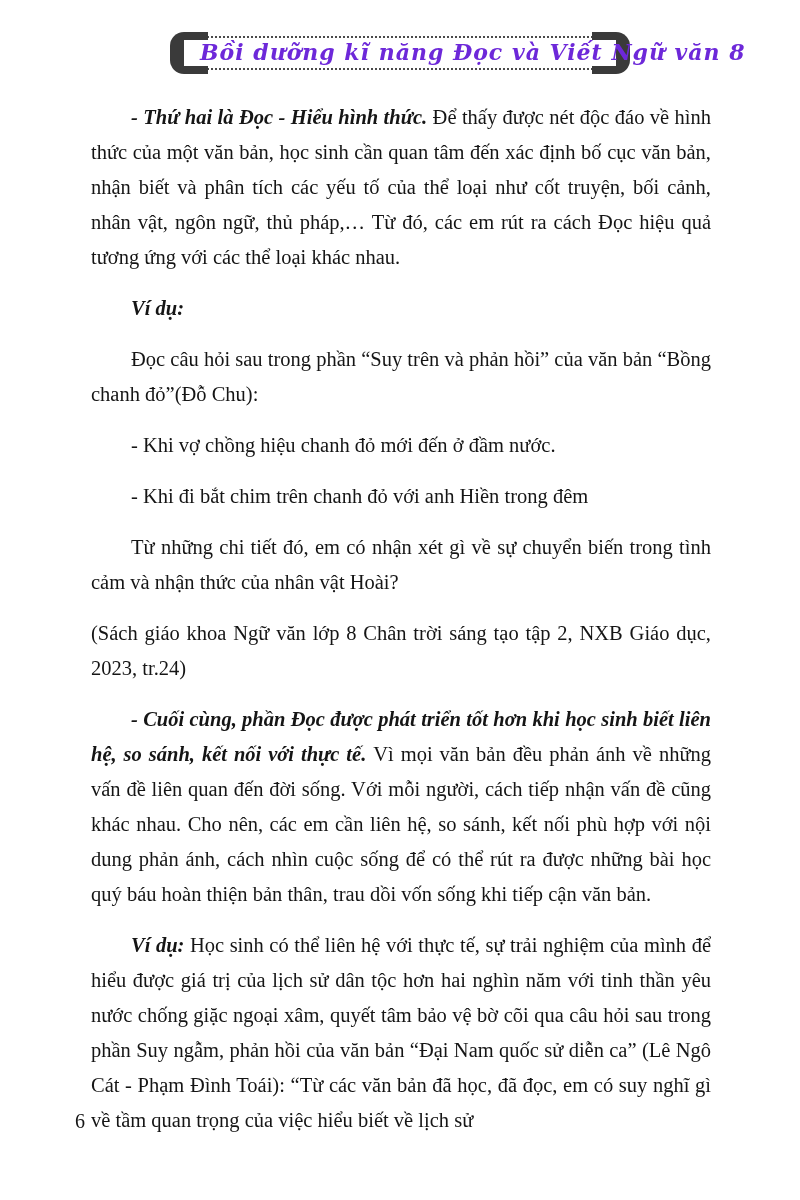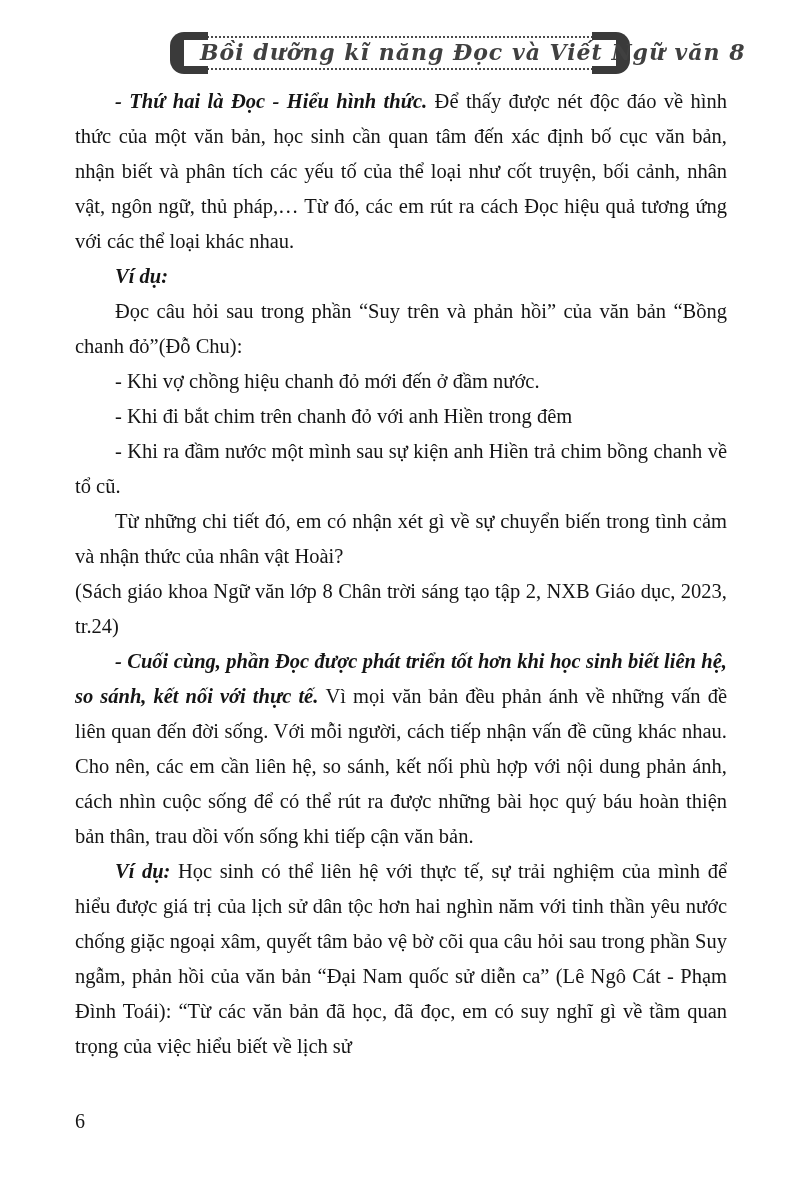--- a/index.html
+++ b/index.html
@@ -46,35 +46,35 @@
   }
   .header-title {
     position: absolute; left: 30px; right: 40px; top: 50%;
     transform: translateY(-54%);
     text-align: center;
     font-family: "DejaVu Serif", serif;
     font-style: italic;
     font-weight: bold;
     font-size: 22px;
     letter-spacing: 1px;
-    color: #404040;
+    color: #6d28d9;
     white-space: nowrap;
   }
 
   
   .body-text {
     position: absolute;
     top: 84px;
     left: 75px;
     width: 652px;
     font-size: 20.5px;
     line-height: 35px;
     text-align: justify;
   }
-  p.para { margin: 0; padding: 0; }
+  p.para { margin: 16px; padding: 0; }
   p.indent { text-indent: 40px; }
   .bi { font-weight: bold; font-style: italic; }
   .b { font-weight: bold; font-style: italic; }
   .u { text-decoration: underline; text-underline-offset: 4px; }
 
   .page-number {
     position: absolute;
     left: 75px;
     top: 1106px;
     font-size: 20px;
@@ -99,21 +99,20 @@
 
     <p class="para indent"><span class="b">Ví dụ:</span></p>
 
     <p class="para indent"><span>Đọc câu hỏi sau trong phần “Suy trên và phản hồi” của văn bản “Bồng chanh đỏ”(Đỗ Chu):</span></p>
 
 
     <p class="para indent"><span>- Khi vợ chồng hiệu chanh đỏ mới đến ở đầm nước.</span></p>
 
     <p class="para indent"><span>- Khi đi bắt chim trên chanh đỏ với anh Hiền trong đêm</span></p>
 
-    <p class="para indent"><span>- Khi ra đầm nước một mình sau sự kiện anh Hiền trả chim bồng chanh về tổ cũ.</span></p>
 
     <p class="para indent"><span>Từ những chi tiết đó, em có nhận xét gì về sự chuyển biến trong tình cảm và nhận thức của nhân vật Hoài?</span></p>
 
     <p class="para"><span>(Sách giáo khoa Ngữ văn lớp 8 Chân trời sáng tạo tập 2, NXB Giáo dục, 2023, tr.24)</span></p>
 
 
     <p class="para indent"><span class="bi">- Cuối cùng, phần Đọc được phát triển tốt hơn khi học sinh biết liên hệ, so sánh, kết nối với thực tế. </span><span>Vì mọi văn bản đều phản ánh về những vấn đề liên quan đến đời sống. Với mỗi người, cách tiếp nhận vấn đề cũng khác nhau. Cho nên, các em cần liên hệ, so sánh, kết nối phù hợp với nội dung phản ánh, cách nhìn cuộc sống để có thể rút ra được những bài học quý báu hoàn thiện bản thân, trau dồi vốn sống khi tiếp cận văn bản.</span></p>
 
     <p class="para indent"><span class="b">Ví dụ: </span><span>Học sinh có thể liên hệ với thực tế, sự trải nghiệm của mình để hiểu được giá trị của lịch sử dân tộc hơn hai nghìn năm với tinh thần yêu nước chống giặc ngoại xâm, quyết tâm bảo vệ bờ cõi qua câu hỏi sau trong phần Suy ngẫm, phản hồi của văn bản “Đại Nam quốc sử diễn ca” (Lê Ngô Cát - Phạm Đình Toái): “Từ các văn bản đã học, đã đọc, em có suy nghĩ gì về tầm quan trọng của việc hiểu biết về lịch sử</span></p>
   </div>

